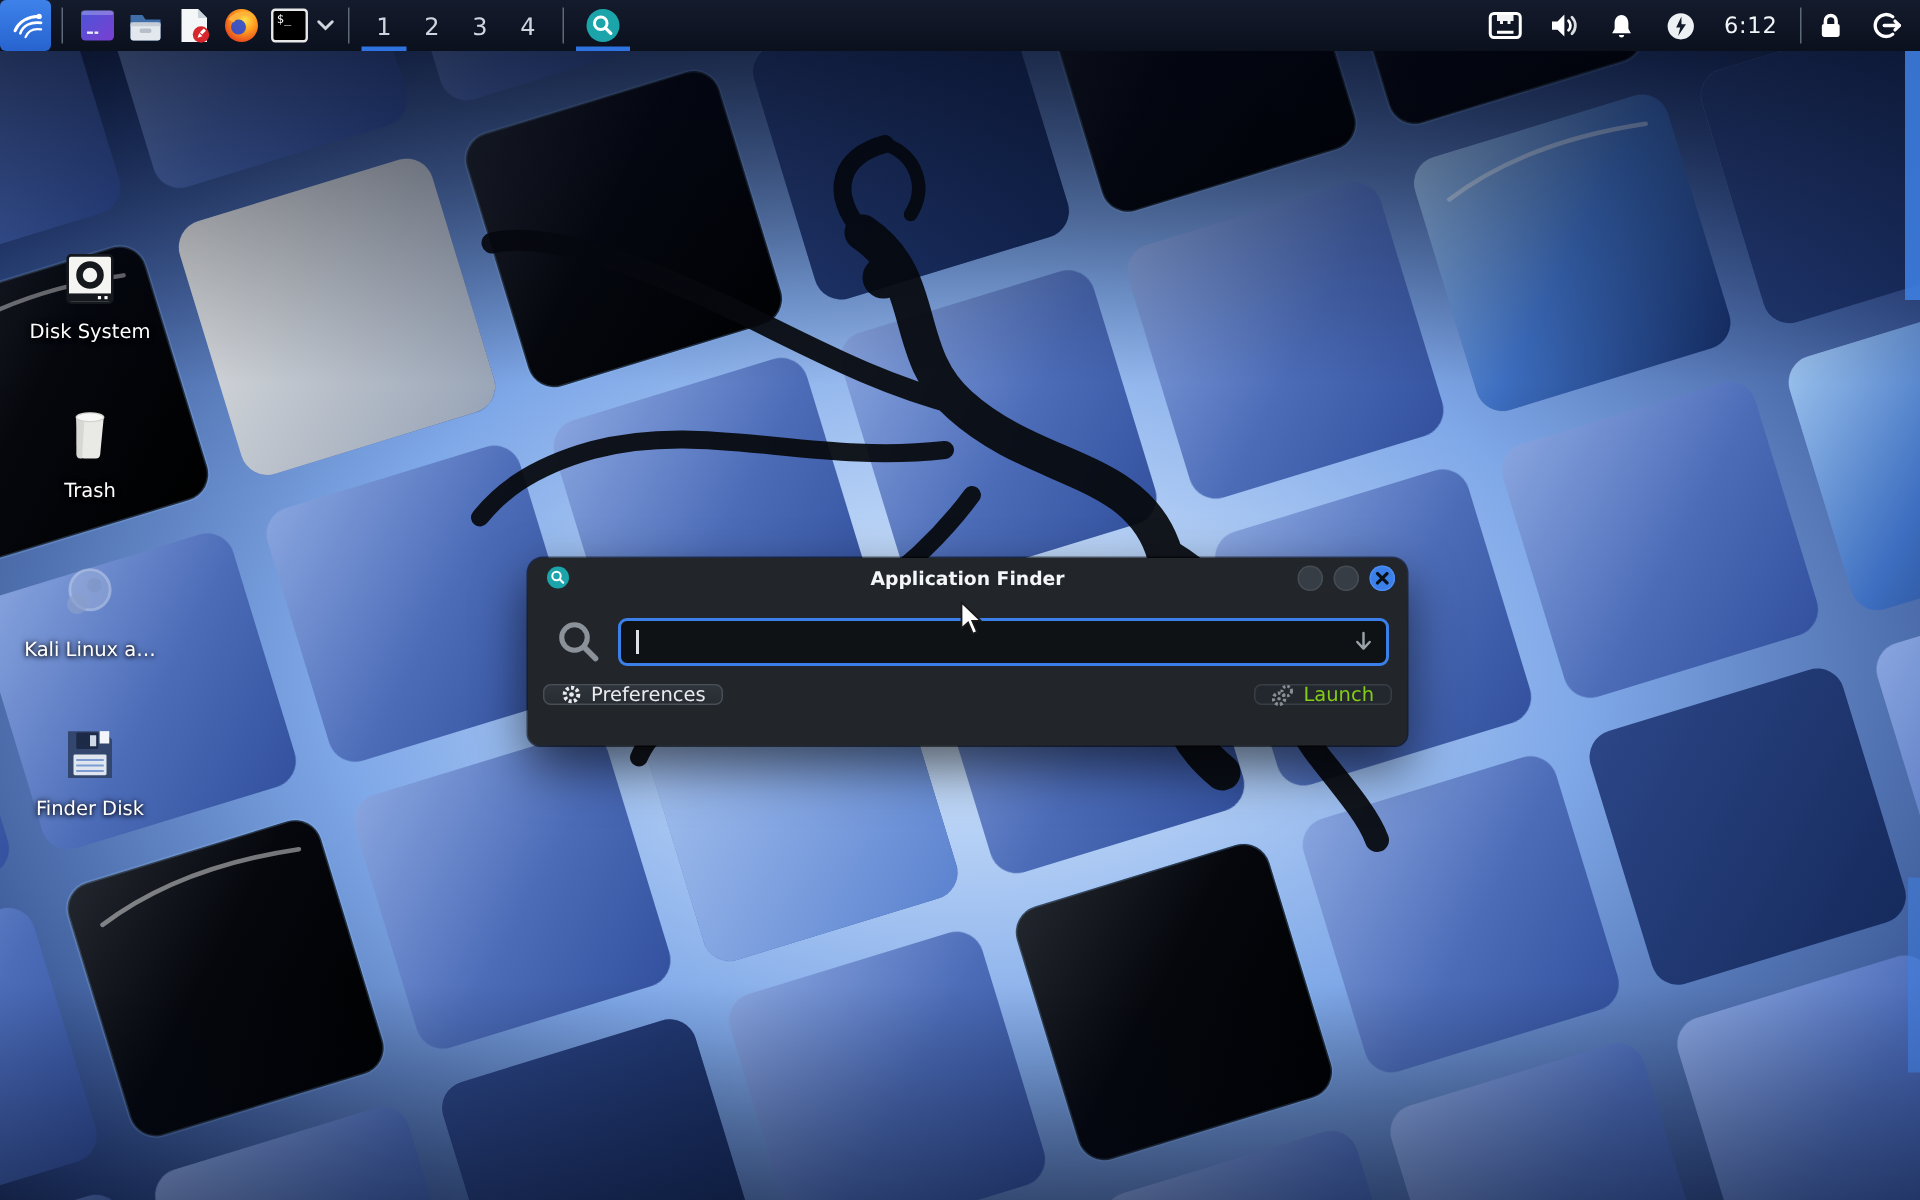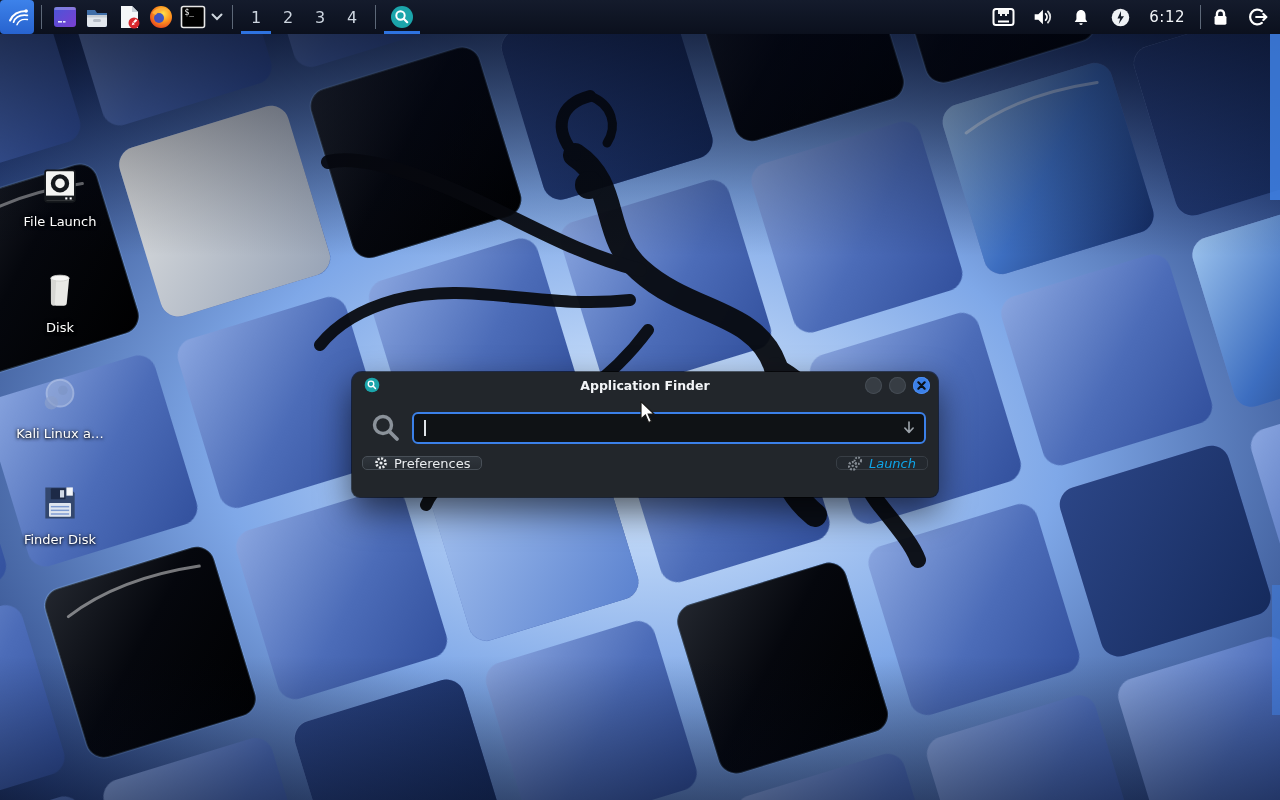--- a/index.html
+++ b/index.html
@@ -57,21 +57,21 @@
   .input-wrap { position:relative; flex:1 1 auto; }
   .search-input { width:100%; height:32px; background:#0f1215; border:2px solid #3b80e8;
                   border-radius:6px; color:#e8eaec; font-size:13px; padding:0 28px 0 12px; outline:none;
                   font-family:"DejaVu Sans", sans-serif; }
   .caret { position:absolute; left:12px; top:8px; width:1.5px; height:16px; background:#dfe3e7; }
   .drop-arrow { position:absolute; right:8px; top:7px; }
   .btn-row { display:flex; align-items:center; justify-content:space-between; padding:0 10px; }
   .gbtn { height:14px; display:inline-flex; align-items:center; gap:6px; padding:0 11px;
           background:linear-gradient(#2f353c,#272c32); border:1px solid #484f57; border-radius:5px;
           color:#e9ecef; font-size:13px; font-family:"DejaVu Sans", sans-serif; }
-  .gbtn.disabled { background:#23282e; border-color:#383e45; color:#0ea5e9;font-style:italic; }
+  .gbtn.disabled { background:#23282e; border-color:#383e45; color:#84cc16; }
 
   .cursor { position:absolute; left:640px; top:401px; z-index:60; }
 </style>
 </head>
 <body>
 
 <div class="screen">
 
   <div class="wallpaper">
     <svg viewBox="0 0 1280 800" preserveAspectRatio="none">
@@ -317,32 +317,32 @@
   <div class="dicon d2">
     <div class="ic">
         <svg width="42" height="42" viewBox="0 0 48 48">
       <rect x="7" y="6" width="34" height="36" rx="2.5" fill="#f4f4f2" stroke="#15181c" stroke-width="2"></rect>
       <circle cx="24" cy="21" r="8" fill="none" stroke="#15181c" stroke-width="5"></circle>
       <rect x="8" y="35" width="32" height="6" fill="#15181c"></rect>
       <rect x="30" y="37" width="2.4" height="2.4" fill="#ffffff"></rect>
       <rect x="35" y="37" width="2.4" height="2.4" fill="#ffffff"></rect>
     </svg>
       </div>
-    <div class="lbl">File Launch</div>
+    <div class="lbl">Disk System</div>
   </div>
 
   <div class="dicon d3">
     <div class="ic">
         <svg width="44" height="44" viewBox="0 0 48 48">
       <path d="M14,10 h20 l-2.6,27 q-0.3,3 -3.2,3 h-8.4 q-2.9,0 -3.2,-3 z" fill="#e9e9e6"></path>
       <path d="M14,10 h6 l-1.8,30 h-1.2 q-2.6,0 -2.9,-3 z" fill="#d7d7d4"></path>
       <ellipse cx="24" cy="10" rx="10" ry="3.2" fill="#f8f8f6" stroke="#d2d2cf" stroke-width="1"></ellipse>
     </svg>
       </div>
-    <div class="lbl">Disk</div>
+    <div class="lbl">Trash</div>
   </div>
 
   <div class="dicon d4">
     <div class="ic">
         <svg width="46" height="46" viewBox="0 0 48 48">
       <g opacity="0.45">
         <circle cx="24" cy="21" r="14" fill="#c9d4e4" opacity="0.6"></circle>
         <circle cx="24" cy="21" r="14" fill="none" stroke="#eef3fa" stroke-width="2" opacity="0.8"></circle>
         <circle cx="15" cy="31" r="7" fill="#aab4c6" opacity="0.7"></circle>
         <circle cx="27" cy="18" r="5" fill="#8fa0ba" opacity="0.6"></circle>

